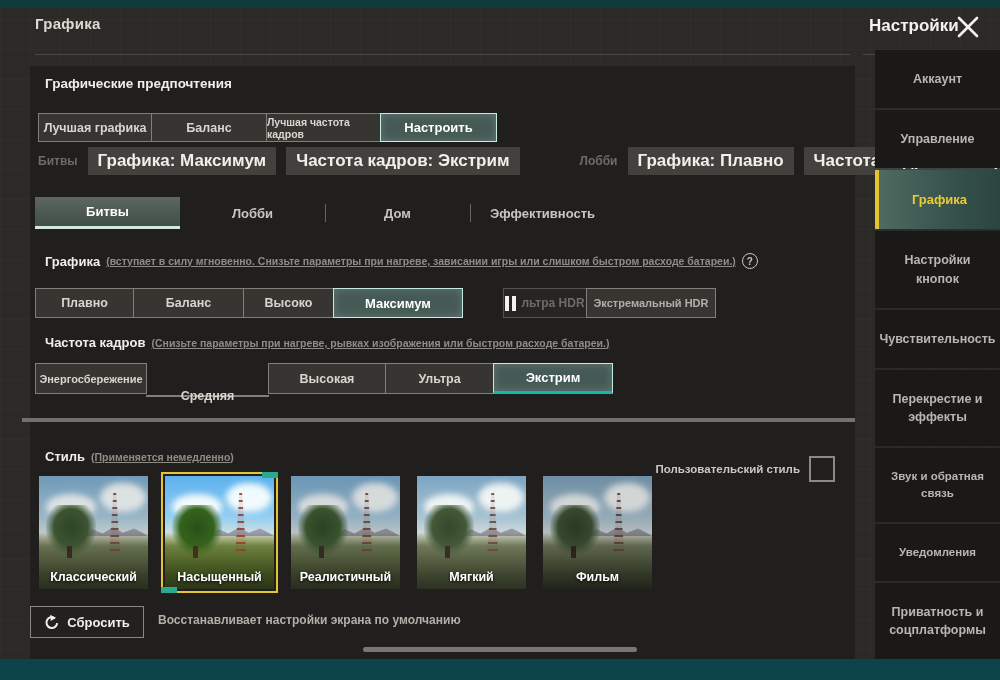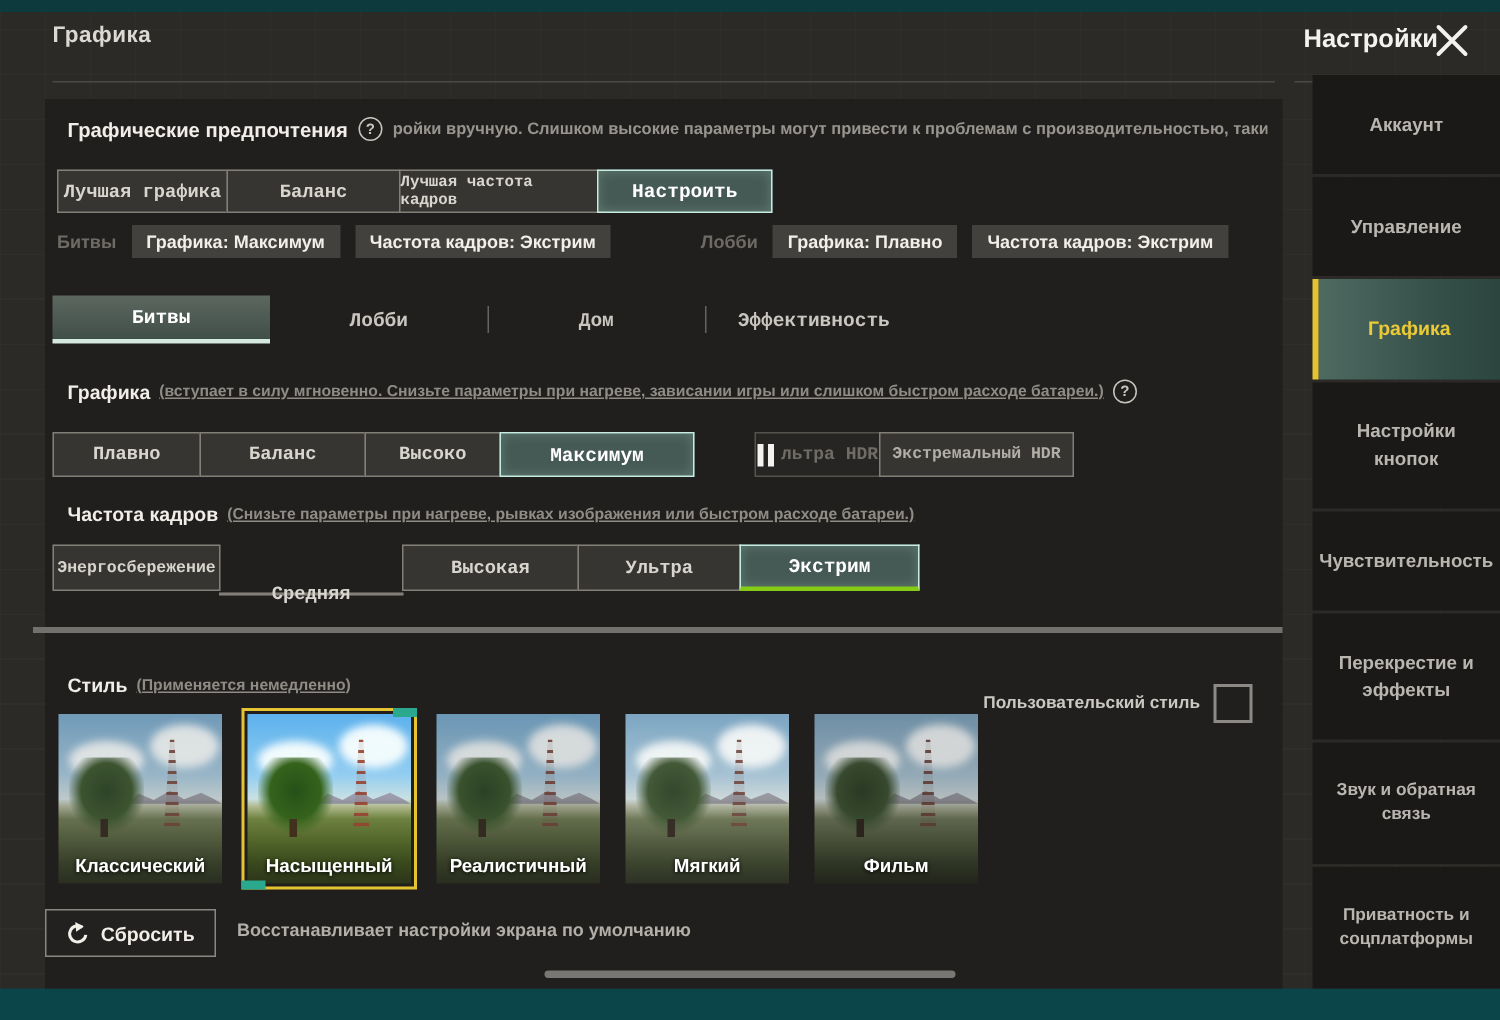--- a/index.html
+++ b/index.html
@@ -21,50 +21,50 @@
   .teal-bottom { position:absolute; left:0; top:659px; width:1000px; height:21px; background:#0c4549; }
 
   .page-title { position:absolute; left:35px; top:15px; font-size:15px; color:#dcd9d4; letter-spacing:.3px; }
   .title-rule { position:absolute; left:35px; top:54px; width:815px; height:1px; background:#53514d; opacity:.8; }
   .title-rule-r { position:absolute; left:863px; top:54px; width:132px; height:1px; background:#53514d; opacity:.8; }
 
   
   .panel { position:absolute; left:30px; top:66px; width:825px; height:593px; background:#201f1d; }
 
   .prefs-header { position:absolute; left:45px; top:76px; width:800px; height:20px;
-    display:flex; align-items:center; gap:7px; white-space:nowrap; overflow:hidden; }
+    display:flex; gap:7px; white-space:nowrap; overflow:hidden;flex-direction:column; }
   .prefs-title { font-size:13.5px; color:#f1eee9; }
   .qmark { flex:0 0 auto; width:16px; height:16px; border:1.5px solid #c8c5bf; border-radius:50%;
     display:flex; align-items:center; justify-content:center; font-size:10px; color:#c8c5bf; }
   .prefs-desc { font-size:11px; color:#98958f; }
 
   
-  .segrow { position:absolute; display:flex;font-family:Liberation Mono, monospace; }
+  .segrow { position:absolute; display:flex; }
   .seg { position:relative; display:flex; align-items:center; justify-content:center;
     background:#373532; border:1px solid #827f79; margin-left:-1px;
     color:#d8d5cf; font-size:12.5px; cursor:default; }
   .seg:first-child { margin-left:0; }
   .seg.selected { background:#465a55; border:1px solid #c6ece1; color:#fff; z-index:2;
     box-shadow:inset 0 0 8px rgba(195,238,225,.22); }
-  .seg.selected.green { border-bottom:3px solid #84cc16; }
+  .seg.selected.green { border-bottom:3px solid #14b8a6; }
   .seg.disabled { background:#262523; border-color:#55524d; color:#6f6c66; font-size:12px;margin-left:40px; }
   .seg.dim { color:#b2afa9; font-size:11px; }
   .hdr-bars { display:inline-flex; gap:3px; margin-right:5px; }
   .hdr-bars i { display:block; width:4px; height:15px; background:#f4f2ee; }
 
   [data-name="preset-row"] { left:38px; top:113px; height:29px; }
   [data-name="preset-row"] .seg:nth-child(1){ width:114px; }
   [data-name="preset-row"] .seg:nth-child(2){ width:116px; }
-  [data-name="preset-row"] .seg:nth-child(3){ width:133px; font-size:10.5px; }
+  [data-name="preset-row"] .seg:nth-child(3){ width:115px; font-size:10.5px; }
   [data-name="preset-row"] .seg:nth-child(4){ width:117px; font-size:13px; }
 
   [data-name="summary-row"] { left:38px; top:150px; height:22px; display:flex; align-items:center; gap:10px; position:absolute; white-space:nowrap; }
   .grp-label { color:#6e6b66; font-size:12px; }
   .grp-label.gap { margin-left:50px; }
-  .chip { background:#43413e; color:#f2efe9; font-size:12px; padding:4px 10px; }
+  .chip { background:#43413e; color:#f2efe9; font-size:17px; padding:4px 10px; }
 
   [data-name="tabs-row"] { left:35px; top:197px; height:32px; }
   .tab { position:relative; width:145px; display:flex; align-items:center; justify-content:center;
     color:#c9c6c0; font-size:13px; cursor:default; }
   .tab:nth-child(3)::before, .tab:nth-child(4)::before { content:""; position:absolute; left:0; top:7px;
     width:1px; height:18px; background:#67645f; }
   .tab.selected { background:linear-gradient(180deg,#5b675f,#414f49); color:#fff;
     border-bottom:3px solid #d2e8e0; }
 
   .section-head { position:absolute; display:flex; align-items:center; gap:6px; white-space:nowrap; }
@@ -343,15 +343,18 @@
     <div class="nav-item" data-name="sidebar-item">
       <span data-name="sidebar-item-label">Чувствительность</span>
     </div>
     <div class="nav-item" data-name="sidebar-item">
       <span data-name="sidebar-item-label">Перекрестие и эффекты</span>
     </div>
     <div class="nav-item" data-name="sidebar-item">
       <span data-name="sidebar-item-label">Звук и обратная связь</span>
     </div>
     <div class="nav-item" data-name="sidebar-item">
+      <span data-name="sidebar-item-label">Уведомления</span>
+    </div>
+    <div class="nav-item" data-name="sidebar-item">
       <span data-name="sidebar-item-label">Приватность и соцплатформы</span>
     </div>
   </div>
 
 </body></html>

